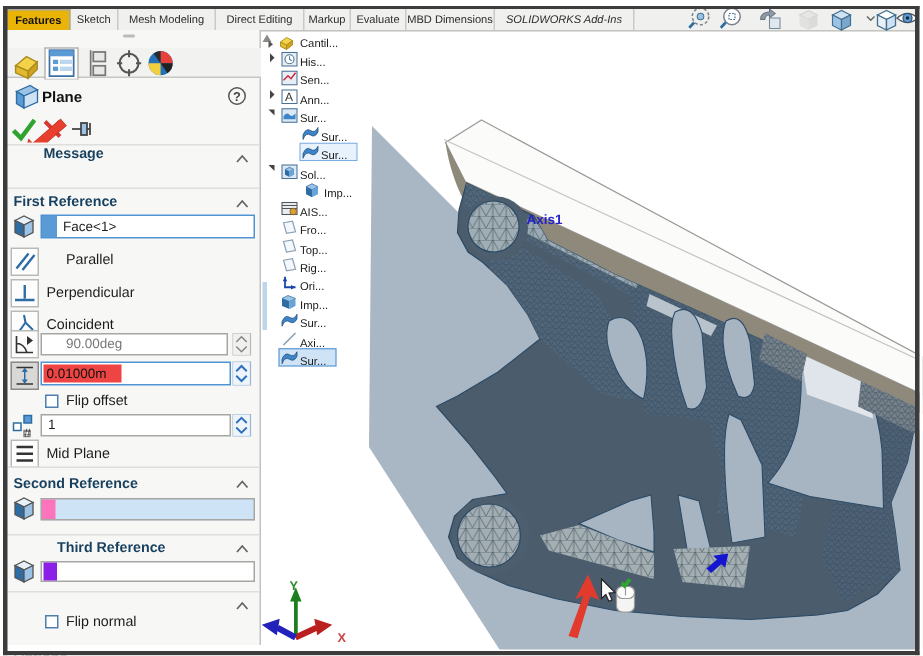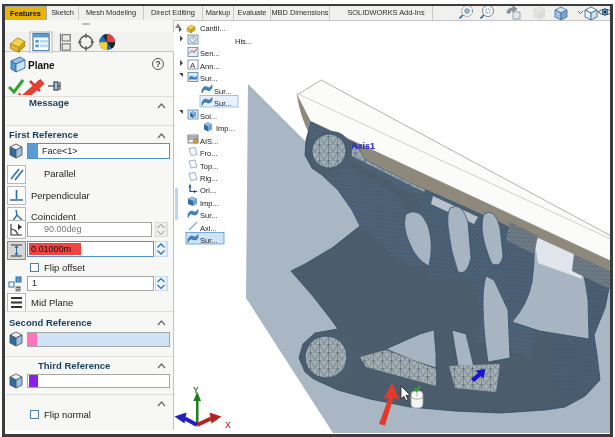--- a/index.html
+++ b/index.html
@@ -214,21 +214,21 @@
       <g transform="translate(13,200)">
           <path d="M1,9 L9,1" stroke="#8aa0b4" stroke-width="1.1"></path>
         </g>
 
       <rect x="11" y="211.5" width="38" height="11.5" fill="#cfe3f7" stroke="#5a96d2" stroke-width="0.8"></rect>
       <g transform="translate(13,212.5)">
           <path d="M0,6 Q2,1 5,3 Q8,5 10,1 L10,4 Q8,8 5,6 Q2,4 0,9 Z" fill="#3d85c8" stroke="#1d4a75" stroke-width="0.5"></path>
         </g>
     </svg>
     <div style="position:absolute;left:25px;top:3px;">Cantil...</div>
-    <div style="position:absolute;left:25px;top:15.5px;margin-left:35px;">His...</div>
+    <div style="position:absolute;left:25px;top:15.5px;">His...</div>
     <div style="position:absolute;left:25px;top:28px;">Sen...</div>
     <div style="position:absolute;left:25px;top:40.5px;">Ann...</div>
     <div style="position:absolute;left:25px;top:53px;">Sur...</div>
     <div style="position:absolute;left:39px;top:65.5px;">Sur...</div>
     <div style="position:absolute;left:39px;top:77.5px;">Sur...</div>
     <div style="position:absolute;left:25px;top:90.5px;">Sol...</div>
     <div style="position:absolute;left:41px;top:103px;">Imp...</div>
     <div style="position:absolute;left:25px;top:115.5px;">AIS...</div>
     <div style="position:absolute;left:25px;top:128px;">Fro...</div>
     <div style="position:absolute;left:25px;top:140.5px;">Top...</div>
@@ -241,21 +241,21 @@
   </div>
 
   <div id="tabbar">
     <div class="tab active" style="left:0px;width:43px;">Features</div>
     <div class="tab" style="left:43px;width:32px;">Sketch</div>
     <div class="tab" style="left:75px;width:65px;">Mesh Modeling</div>
     <div class="tab" style="left:140px;width:59px;">Direct Editing</div>
     <div class="tab" style="left:199px;width:31px;">Markup</div>
     <div class="tab" style="left:230px;width:37px;">Evaluate</div>
     <div class="tab" style="left:267px;width:59px;">MBD Dimensions</div>
-    <div class="tab" style="left:336px;width:93px;">SOLIDWORKS Add-Ins</div>
+    <div class="tab" style="left:326px;width:93px;font-style:italic;">SOLIDWORKS Add-Ins</div>
   </div>
   <svg id="hud" width="165" height="20" viewBox="0 0 165 20" style="position:absolute;left:454px;top:2px;">
 
     <g transform="translate(5,3)">
         <circle cx="8" cy="6" r="5.5" fill="none" stroke="#7a8288" stroke-width="1" stroke-dasharray="2,1.5"></circle>
         <circle cx="8" cy="6" r="2.2" fill="#9cc3e5" stroke="#44708f" stroke-width="0.7"></circle>
         <line x1="3.8" y1="10" x2="0.5" y2="13.5" stroke="#2e6da4" stroke-width="1.8"></line>
       </g>
 
     <g transform="translate(26,3)">

